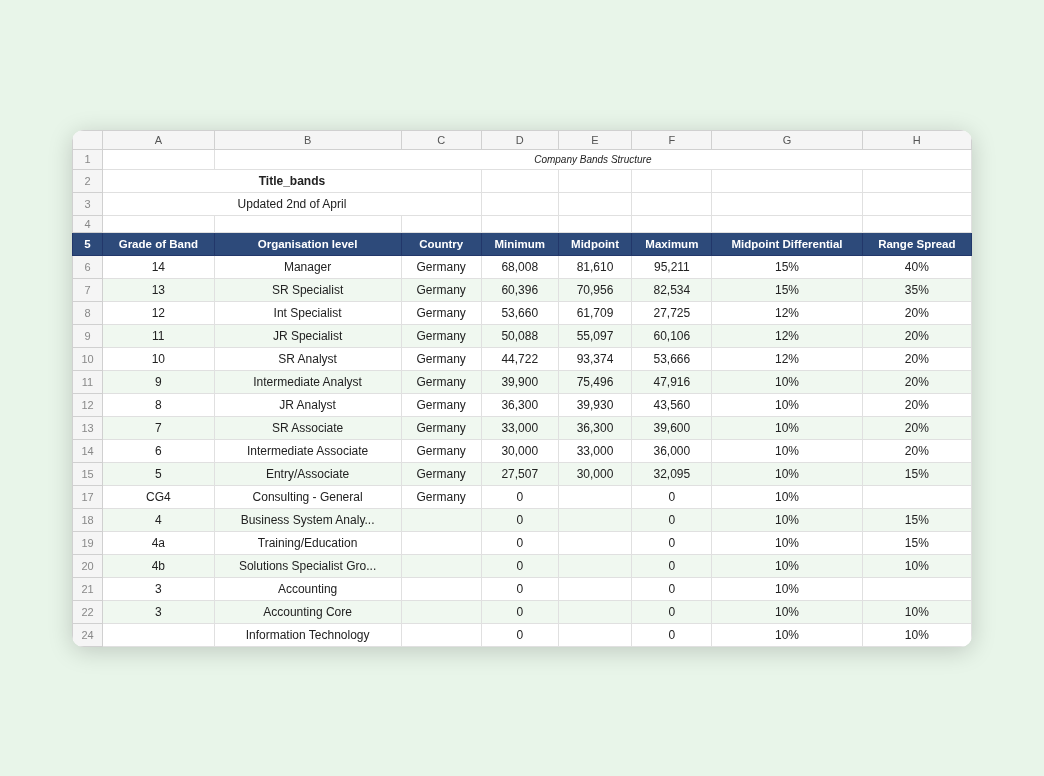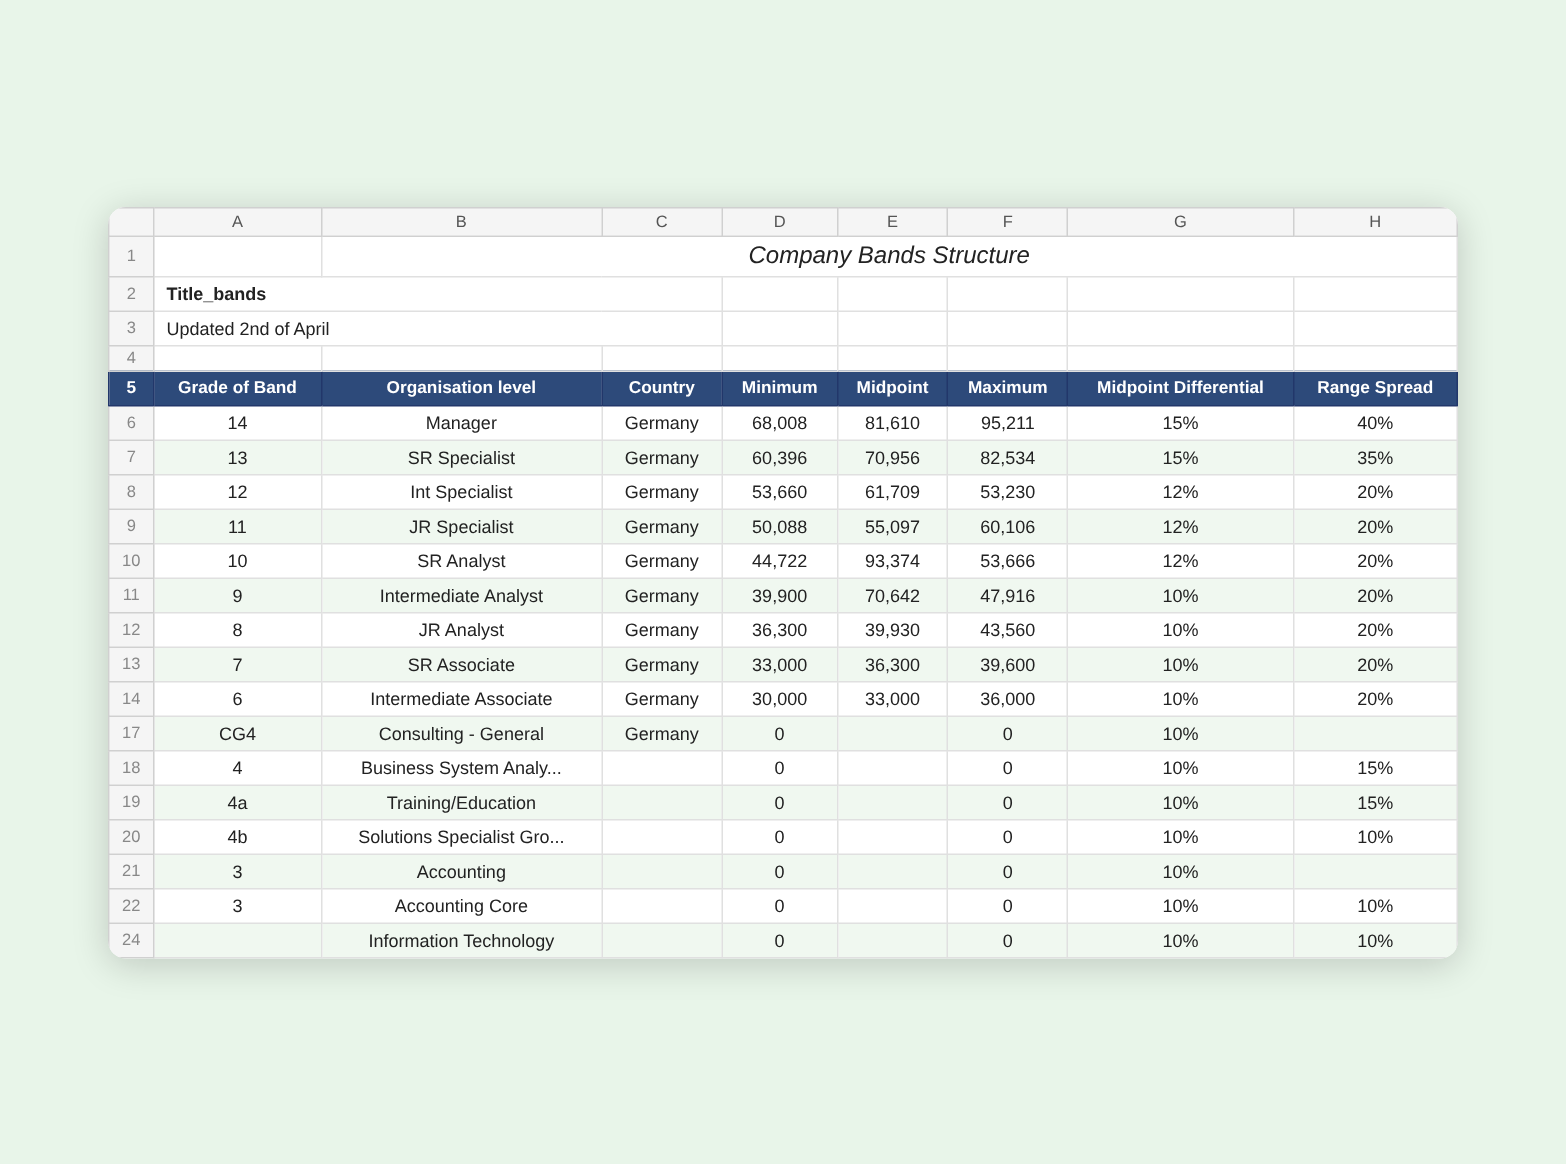--- a/index.html
+++ b/index.html
@@ -53,41 +53,41 @@
     td.cell {
       border: 1px solid #e0e0e0;
       padding: 4px 8px;
       text-align: center;
       color: #222;
       white-space: nowrap;
       overflow: hidden;
       text-overflow: ellipsis;
       max-width: 160px;
     }
-    td.cell.left { text-align: left; }
+    td.cell.left { text-align: center; }
     
     .bold { font-weight: bold; }
     
     .header-row td {
       background: #2d4a7a;
       color: white;
       font-weight: 600;
       font-size: 11.5px;
       border: 1px solid #22376a;
       text-align: center;
       padding: 5px 6px;
     }
     
     .data-row:nth-child(even) td.cell { background: #f0f8f0; }
     .data-row:nth-child(odd) td.cell { background: #ffffff; }
     .data-row td.row-num { background: #f5f5f5; }
     
     .merged-title {
       font-style: italic;
-      font-size: 16px;
+      font-size: 10px;
       font-weight: 500;
       text-align: center;
     }
   </style>
 </head>
 <body>
 
 <div class="spreadsheet-wrapper">
   <table class="spreadsheet">
     <thead>
@@ -179,21 +179,21 @@
           <td class="cell">15%</td>
           <td class="cell">35%</td>
         </tr>
         <tr class="data-row">
           <td class="row-num">8</td>
           <td class="cell">12</td>
           <td class="cell">Int Specialist</td>
           <td class="cell">Germany</td>
           <td class="cell">53,660</td>
           <td class="cell">61,709</td>
-          <td class="cell">53,230</td>
+          <td class="cell">27,725</td>
           <td class="cell">12%</td>
           <td class="cell">20%</td>
         </tr>
         <tr class="data-row">
           <td class="row-num">9</td>
           <td class="cell">11</td>
           <td class="cell">JR Specialist</td>
           <td class="cell">Germany</td>
           <td class="cell">50,088</td>
           <td class="cell">55,097</td>
@@ -211,21 +211,21 @@
           <td class="cell">53,666</td>
           <td class="cell">12%</td>
           <td class="cell">20%</td>
         </tr>
         <tr class="data-row">
           <td class="row-num">11</td>
           <td class="cell">9</td>
           <td class="cell">Intermediate Analyst</td>
           <td class="cell">Germany</td>
           <td class="cell">39,900</td>
-          <td class="cell">70,642</td>
+          <td class="cell">75,496</td>
           <td class="cell">47,916</td>
           <td class="cell">10%</td>
           <td class="cell">20%</td>
         </tr>
         <tr class="data-row">
           <td class="row-num">12</td>
           <td class="cell">8</td>
           <td class="cell">JR Analyst</td>
           <td class="cell">Germany</td>
           <td class="cell">36,300</td>
@@ -250,20 +250,31 @@
           <td class="cell">6</td>
           <td class="cell">Intermediate Associate</td>
           <td class="cell">Germany</td>
           <td class="cell">30,000</td>
           <td class="cell">33,000</td>
           <td class="cell">36,000</td>
           <td class="cell">10%</td>
           <td class="cell">20%</td>
         </tr>
         <tr class="data-row">
+          <td class="row-num">15</td>
+          <td class="cell">5</td>
+          <td class="cell">Entry/Associate</td>
+          <td class="cell">Germany</td>
+          <td class="cell">27,507</td>
+          <td class="cell">30,000</td>
+          <td class="cell">32,095</td>
+          <td class="cell">10%</td>
+          <td class="cell">15%</td>
+        </tr>
+        <tr class="data-row">
           <td class="row-num">17</td>
           <td class="cell">CG4</td>
           <td class="cell">Consulting - General</td>
           <td class="cell">Germany</td>
           <td class="cell">0</td>
           <td class="cell"></td>
           <td class="cell">0</td>
           <td class="cell">10%</td>
           <td class="cell"></td>
         </tr>

